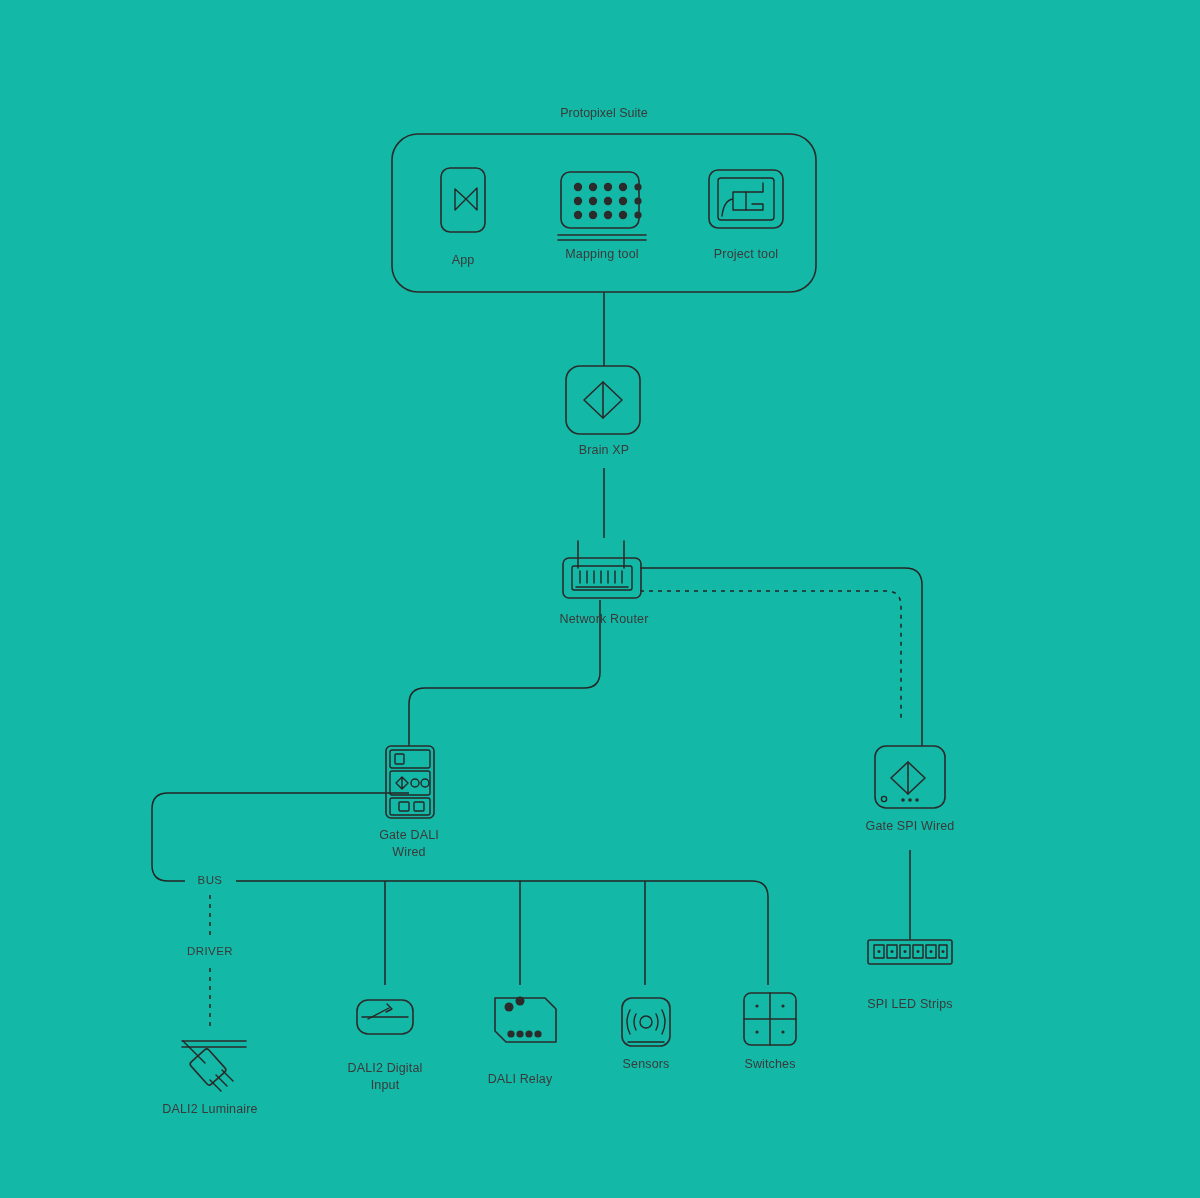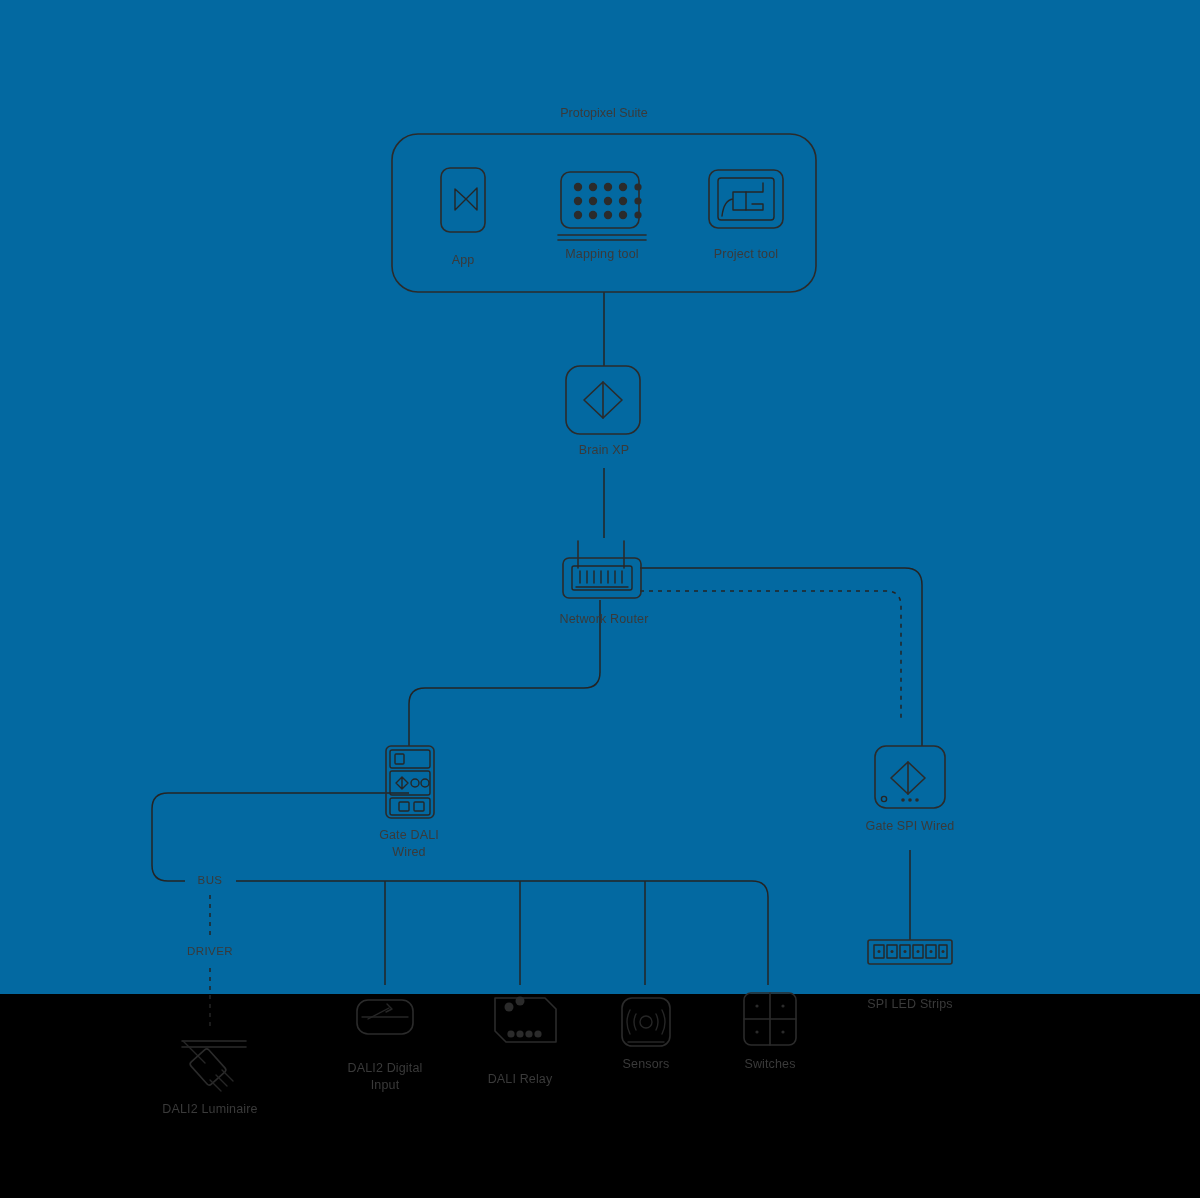--- a/index.html
+++ b/index.html
@@ -1,21 +1,21 @@
 <!DOCTYPE html>
 <html><head>
 <meta charset="utf-8">
 <style>
   html,body{margin:0;padding:0;background:#000;}
   body{
     width:1200px;height:1198px;
     font-family:"Liberation Sans","DejaVu Sans",sans-serif;
     overflow:hidden;
   }
-  #stage{position:relative;width:1200px;height:994px;background:#0369a1;}
+  #stage{position:relative;width:1200px;height:1198px;background:#14b8a6;}
   svg{display:block;}
   .stroke{fill:none;stroke:#2b2b2b;stroke-width:1.6;stroke-linecap:round;stroke-linejoin:round;}
   .stroke-thin{fill:none;stroke:#262626;stroke-width:1.4;stroke-linecap:round;stroke-linejoin:round;}
   .wire{fill:none;stroke:#242424;stroke-width:1.5;stroke-linecap:butt;stroke-linejoin:round;}
   .wire-dash{fill:none;stroke:#242424;stroke-width:1.5;stroke-dasharray:4 5;stroke-linecap:butt;}
   .fillshape{fill:#2b2b2b;stroke:none;}
   .label{
     fill:#3a3a3a;font-family:"Liberation Sans","DejaVu Sans",sans-serif;
     font-size:12.5px;text-anchor:middle;dominant-baseline:middle;
     letter-spacing:0.15px;

